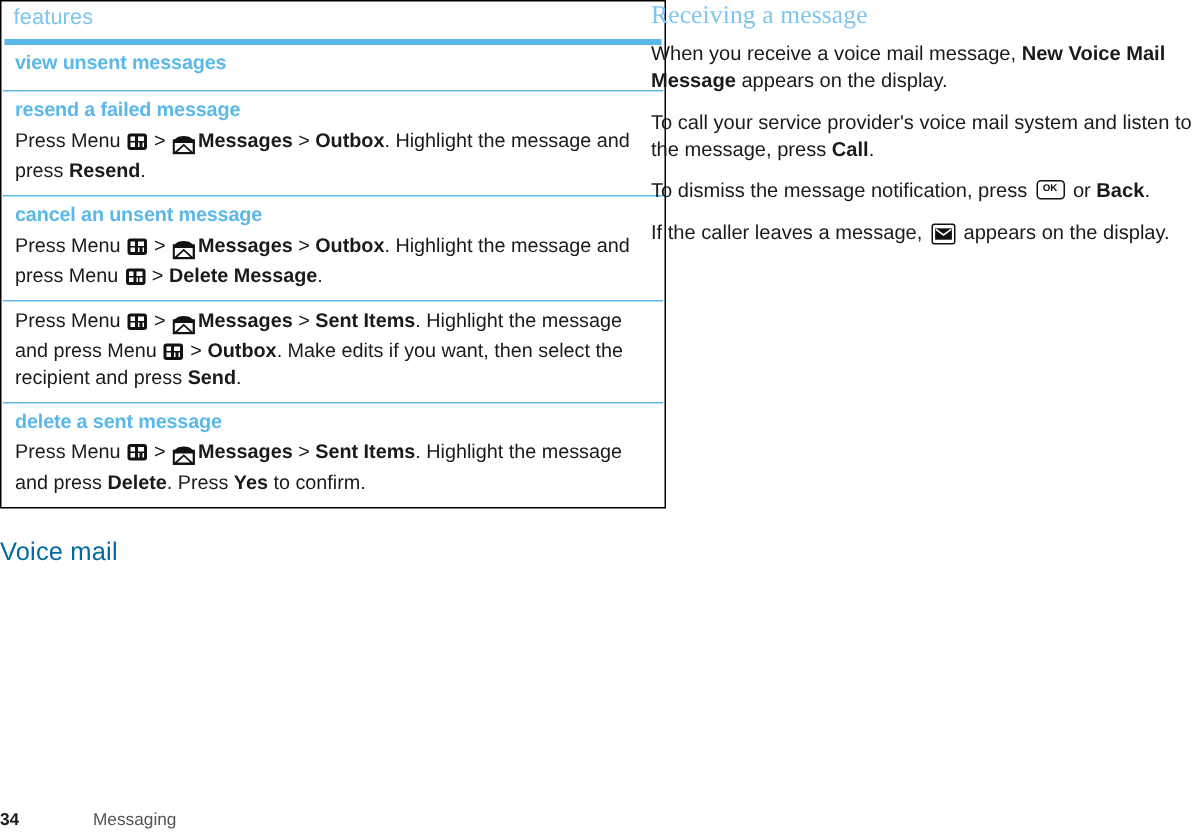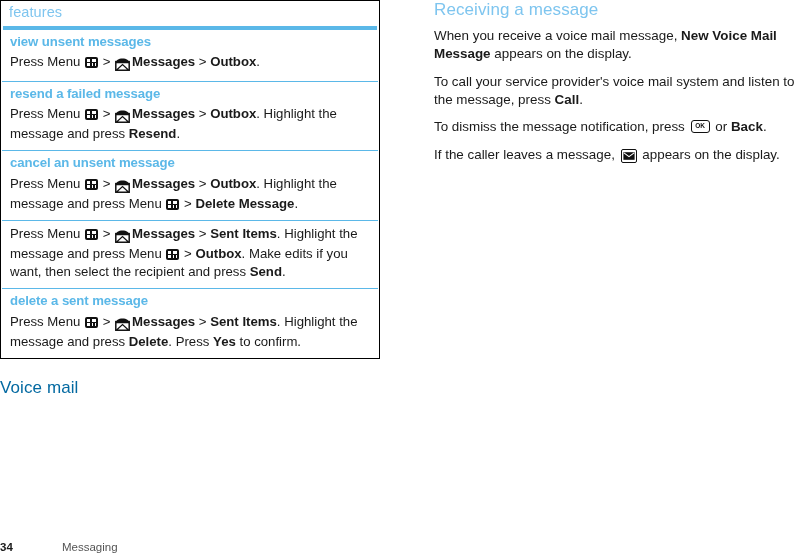--- a/index.html
+++ b/index.html
@@ -27,21 +27,21 @@
     position: absolute;
     left: 0px;
     top: 0px;
     width: 382px;
   }
 
   .features-table {
     border: 1px solid #000000;
     border-top: 1px solid #000000;
     background: #ffffff;
-    width: 380px;
+    width: 444px;
     box-sizing: border-box;
   }
 
   .tbl-head {
     padding: 4px 8px 5px 8px;
     font-size: 14.5px;
     color: #7ec5ef;
     line-height: 1.1;
     letter-spacing: 0.1px;
   }
@@ -160,20 +160,21 @@
     left: 434px;
     top: 0px;
     width: 368px;
   }
   .sect-head-r {
     font-size: 17px;
     color: #7ec5ef;
     margin: 0 0 7px 0;
     font-weight: normal;
     letter-spacing: 0.1px;
+    font-family: Liberation Serif, serif;
   }
 
   
   .footer {
     position: absolute;
     left: 0px;
     top: 541px;
     width: 382px;
     font-size: 11.5px;
     color: #4a4a4a;
@@ -194,25 +195,20 @@
 <div class="page">
 
   <div class="col-left">
 
     <div class="features-table">
       <div class="tbl-head">features</div>
       <div class="rule-thick"></div>
       <div id="features-rows">
           <div class="frow">
             <div class="frow-title">view unsent messages</div>
-            <div class="frow-body">Press Menu <span class="ico ico-menu"><i class="a"></i><i class="b"></i><i class="c"></i><i class="d"></i><i class="e"></i></span> &gt; <span class="ico"><svg class="ico-env" viewBox="0 0 15 13" xmlns="http://www.w3.org/2000/svg">
-                  <rect x="0.8" y="3.6" width="13.4" height="8.6" fill="#ffffff" stroke="#111111" stroke-width="1.5"></rect>
-                  <path d="M1.6 12 L7.5 6.6 L13.4 12 Z" fill="#ffffff" stroke="#111111" stroke-width="1.2"></path>
-                  <path d="M7.5 0.6 C3.4 0.6 1.0 2.6 1.0 4.6 L1.0 5.3 L14.0 5.3 L14.0 4.6 C14.0 2.6 11.6 0.6 7.5 0.6 Z" fill="#111111"></path>
-                </svg></span><b>Messages</b> &gt; <b>Outbox</b>.</div>
           </div>
           <div class="rule-thin"></div>
           <div class="frow">
             <div class="frow-title">resend a failed message</div>
             <div class="frow-body">Press Menu <span class="ico ico-menu"><i class="a"></i><i class="b"></i><i class="c"></i><i class="d"></i><i class="e"></i></span> &gt; <span class="ico"><svg class="ico-env" viewBox="0 0 15 13" xmlns="http://www.w3.org/2000/svg">
                   <rect x="0.8" y="3.6" width="13.4" height="8.6" fill="#ffffff" stroke="#111111" stroke-width="1.5"></rect>
                   <path d="M1.6 12 L7.5 6.6 L13.4 12 Z" fill="#ffffff" stroke="#111111" stroke-width="1.2"></path>
                   <path d="M7.5 0.6 C3.4 0.6 1.0 2.6 1.0 4.6 L1.0 5.3 L14.0 5.3 L14.0 4.6 C14.0 2.6 11.6 0.6 7.5 0.6 Z" fill="#111111"></path>
                 </svg></span><b>Messages</b> &gt; <b>Outbox</b>. Highlight the message and press <b>Resend</b>.</div>
           </div>

